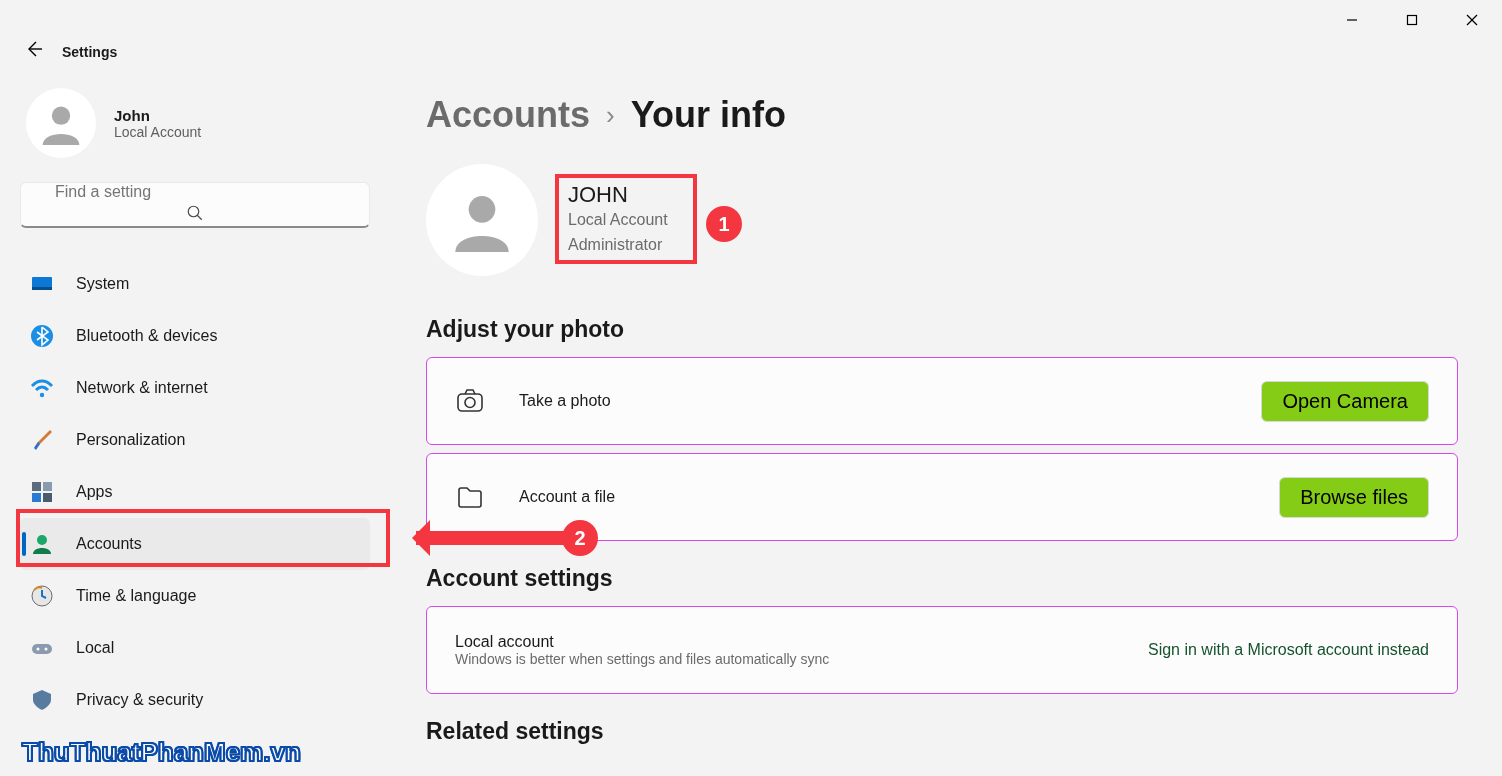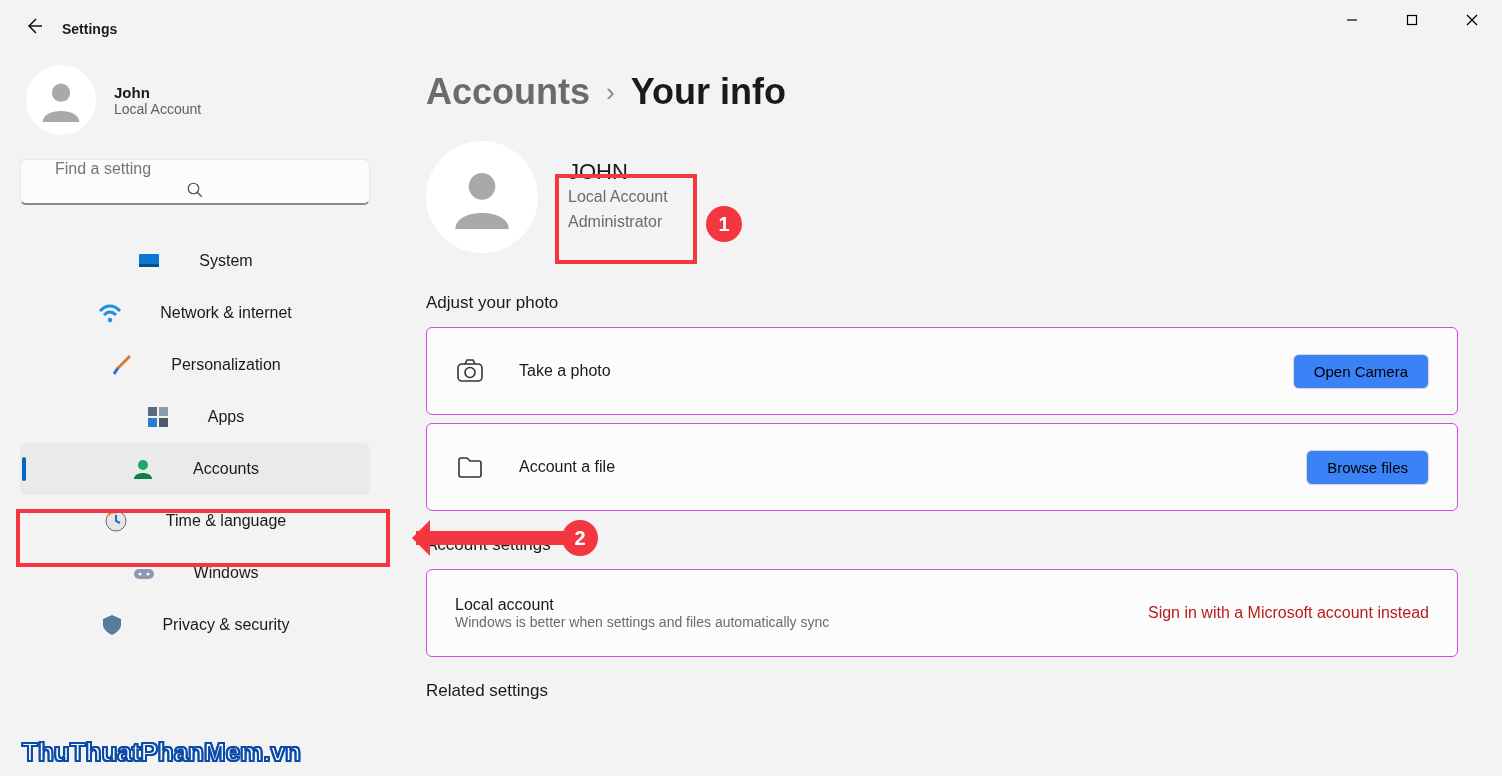--- a/index.html
+++ b/index.html
@@ -20,20 +20,21 @@
 }
 .window-btn {
   width: 60px; height: 40px;
   display: flex; align-items: center; justify-content: center;
   font-size: 12px; color: #000;
 }
 .titlebar {
   display: flex; align-items: center;
   padding: 16px 27px 8px 24px;
   gap: 18px;
+  margin-top: 23px;
 }
 .back-arrow { font-size: 18px; }
 .app-title { font-size: 14px; font-weight: 600; }
 .layout {
   display: flex;
   height: calc(100% - 50px);
 }
 .sidebar {
   width: 390px;
   padding: 10px 20px 0 20px;
@@ -53,25 +54,24 @@
   display:flex; align-items:center; justify-content:space-between;
   background:#fcfcfc; border:1px solid #e9e9e9; border-bottom:2px solid #8a8a8a;
   border-radius:6px; height:46px; padding:0 14px; margin-top:6px;flex-direction:column;
 }
 .search-box input {
   border:none; background:transparent; outline:none;
   font-size:16px; color:#5a5a5a; width: 280px;
 }
 .nav { margin-top: 30px; }
 .nav-item {
-  display:flex; align-items:center; gap:38px;
+  display:flex; align-items:center; gap:22px;
   height:52px; padding:0 10px; border-radius:6px;
   font-size:16px;
   position: relative;
-  justify-content: center;
 }
 .nav-item.selected { background:#eaeaea; }
 .nav-item.selected::before {
   content:""; position:absolute; left:2px; top:14px; bottom:14px; width:4px;
   background:#0067c0; border-radius:3px;
 }
 .nav-icon { width:24px; height:24px; display:flex; align-items:center; justify-content:center; }
 .content {
   flex:1; padding: 22px 44px 0 36px;
   overflow: hidden;
@@ -82,35 +82,35 @@
 .crumb-current { font-size:36px; font-weight:600; }
 .info-header { display:flex; align-items:center; gap:30px; margin-bottom:40px; }
 .big-avatar {
   width:112px; height:112px; border-radius:50%; background:#fff;
   display:flex; align-items:center; justify-content:center;
 }
 .big-avatar .avatar-glyph { width:64px; height:64px; }
 .info-text-box { position:relative; }
 .info-name { font-size:22px; font-weight:400; }
 .info-line1, .info-line2 { font-size:16px; color:#6b6b6b; line-height:1.55; }
-.section-title { font-size:17px; font-weight:400; margin: 10px 0 14px 0; }
+.section-title { font-size:23px; font-weight:700; margin: 10px 0 14px 0; }
 .card {
   background:#fcfcfc; border:1px solid #d946ef; border-radius:6px;
   display:flex; align-items:center; padding:0 28px; height:88px;
   margin-bottom:8px;
 }
 .card-icon { width:30px; height:30px; margin-right:34px; display:flex; align-items:center; justify-content:center; }
 .card-title { font-size:16px; flex:1; }
 .card-sub { font-size:14px; color:#6b6b6b; }
 .card-left { flex:1; }
 .btn {
-  background:#3b82f6; border:1px solid #d8d8d8; border-radius:6px;
-  padding:8px 20px; font-size:15px;text-align:center;
-}
-.link-action { color:#b91c1c; font-size:16px; }
+  background:#84cc16; border:1px solid #d8d8d8; border-radius:6px;
+  padding:8px 20px; font-size:20px;text-align:center;
+}
+.link-action { color:#14532d; font-size:16px; }
 
 .anno-box { position:absolute; border:4px solid #f3363f; pointer-events:none; z-index:20; }
 .anno-badge {
   position:absolute; width:36px; height:36px; border-radius:50%;
   background:#f3363f; color:#fff; font-size:20px; font-weight:600;
   display:flex; align-items:center; justify-content:center; z-index:21;
 }
 .anno-arrow {
   position:absolute; width:150px; height:14px; background:#f3363f; z-index:21;
 }
@@ -190,20 +190,29 @@
             <svg width="24" height="24">
               <rect x="2" y="5" width="20" height="13" rx="1" fill="#0a78d4"></rect>
               <rect x="2" y="15" width="20" height="3" fill="#064e88"></rect>
             </svg>
           </span>
         <span>System</span>
       </div>
       <div class="nav-item">
         <span class="nav-icon">
             <svg width="24" height="24">
+              <circle cx="12" cy="12" r="11" fill="#1b8fe6"></circle>
+              <path d="M12 3 L12 21 L18 16 L7 8 M12 3 L18 8 L7 16" fill="none" stroke="#fff" stroke-width="1.6"></path>
+            </svg>
+          </span>
+        <span>Bluetooth &amp; devices</span>
+      </div>
+      <div class="nav-item">
+        <span class="nav-icon">
+            <svg width="24" height="24">
               <path d="M2 10 Q12 0 22 10" fill="none" stroke="#1b8fe6" stroke-width="3"></path>
               <path d="M6 14 Q12 8 18 14" fill="none" stroke="#1b8fe6" stroke-width="3"></path>
               <circle cx="12" cy="19" r="2.2" fill="#1b8fe6"></circle>
             </svg>
           </span>
         <span>Network &amp; internet</span>
       </div>
       <div class="nav-item">
         <span class="nav-icon">
             <svg width="24" height="24">
@@ -244,21 +253,21 @@
         <span>Time &amp; language</span>
       </div>
       <div class="nav-item">
         <span class="nav-icon">
             <svg width="24" height="24">
               <rect x="2" y="8" width="20" height="10" rx="5" fill="#8a9bb0"></rect>
               <circle cx="8" cy="13" r="1.5" fill="#fff"></circle>
               <circle cx="16" cy="13" r="1.5" fill="#fff"></circle>
             </svg>
           </span>
-        <span>Windows</span>
+        <span>Local</span>
       </div>
       <div class="nav-item">
         <span class="nav-icon">
             <svg width="24" height="24">
               <path d="M12 2 L21 6 L21 12 C21 18 12 22 12 22 C12 22 3 18 3 12 L3 6 Z" fill="#5a7ba0"></path>
             </svg>
           </span>
         <span>Privacy &amp; security</span>
       </div>
     </div>

